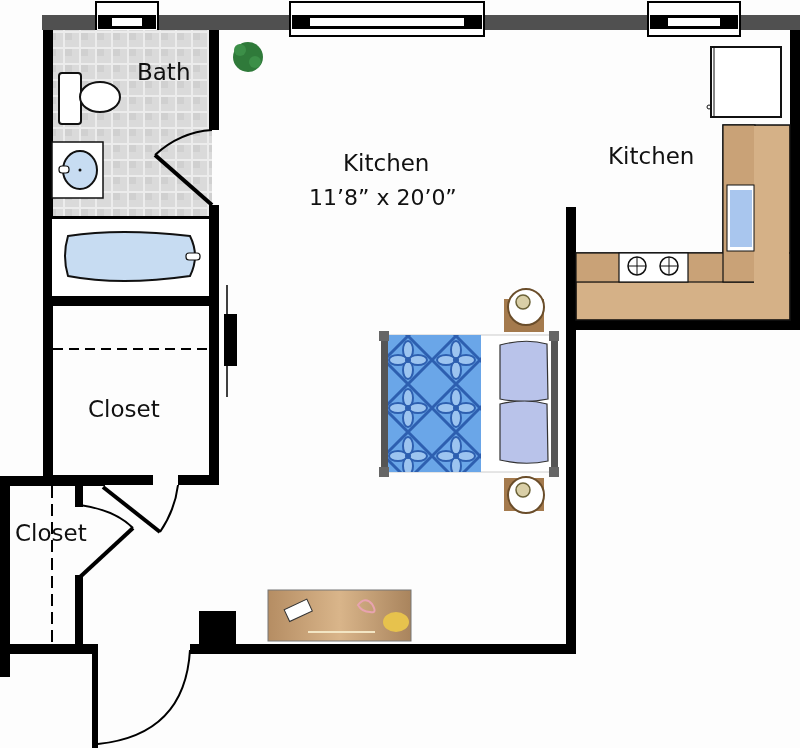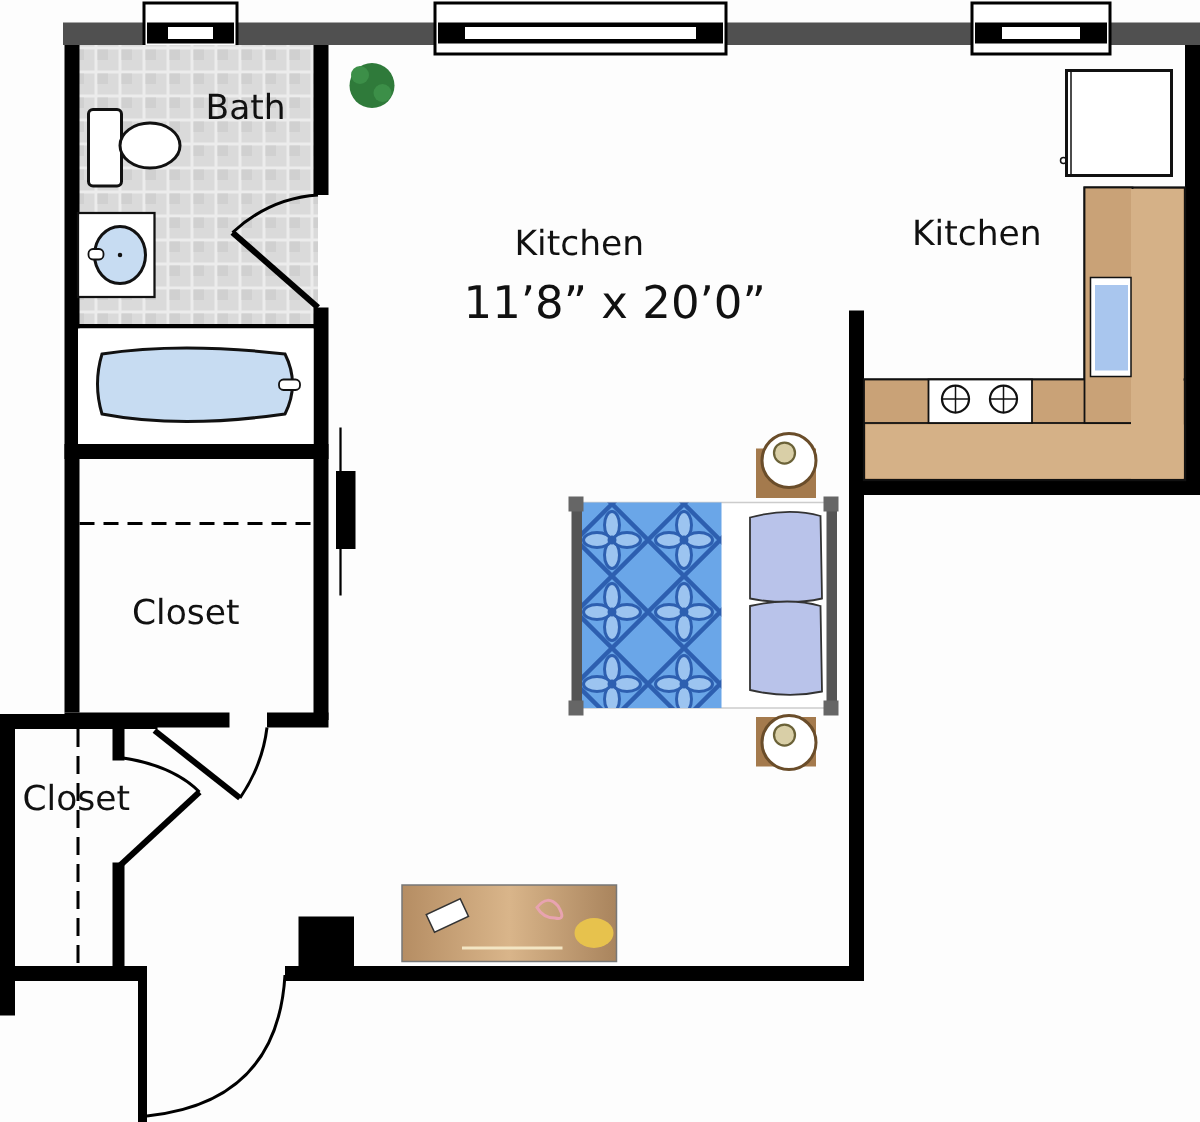--- a/index.html
+++ b/index.html
@@ -1,20 +1,20 @@
 <!DOCTYPE html>
 <html><head>
 <meta charset="utf-8">
 <style>
   html,body{margin:0;padding:0;background:#fdfdfd;}
   body{width:800px;height:748px;position:relative;overflow:hidden;font-family:"Liberation Sans",sans-serif;}
   svg.plan{position:absolute;left:0;top:0;width:800px;height:748px;}
   .label{position:absolute;color:#111;font-family:"DejaVu Sans",sans-serif;font-weight:normal;white-space:nowrap;}
   .label.room{font-size:23px;}
-  .label.dim{font-size:30px;}
+  .label.dim{font-size:22px;}
 </style>
 </head>
 <body>
 
 <svg class="plan" viewBox="0 0 800 748" xmlns="http://www.w3.org/2000/svg">
   <defs>
     <pattern id="tile" width="16" height="16" patternUnits="userSpaceOnUse">
       <rect width="16" height="16" fill="#ececec"></rect>
       <rect x="1" y="1" width="14" height="14" fill="#dadada"></rect>
       <rect x="1" y="1" width="7" height="7" fill="#d0d0d0"></rect>

